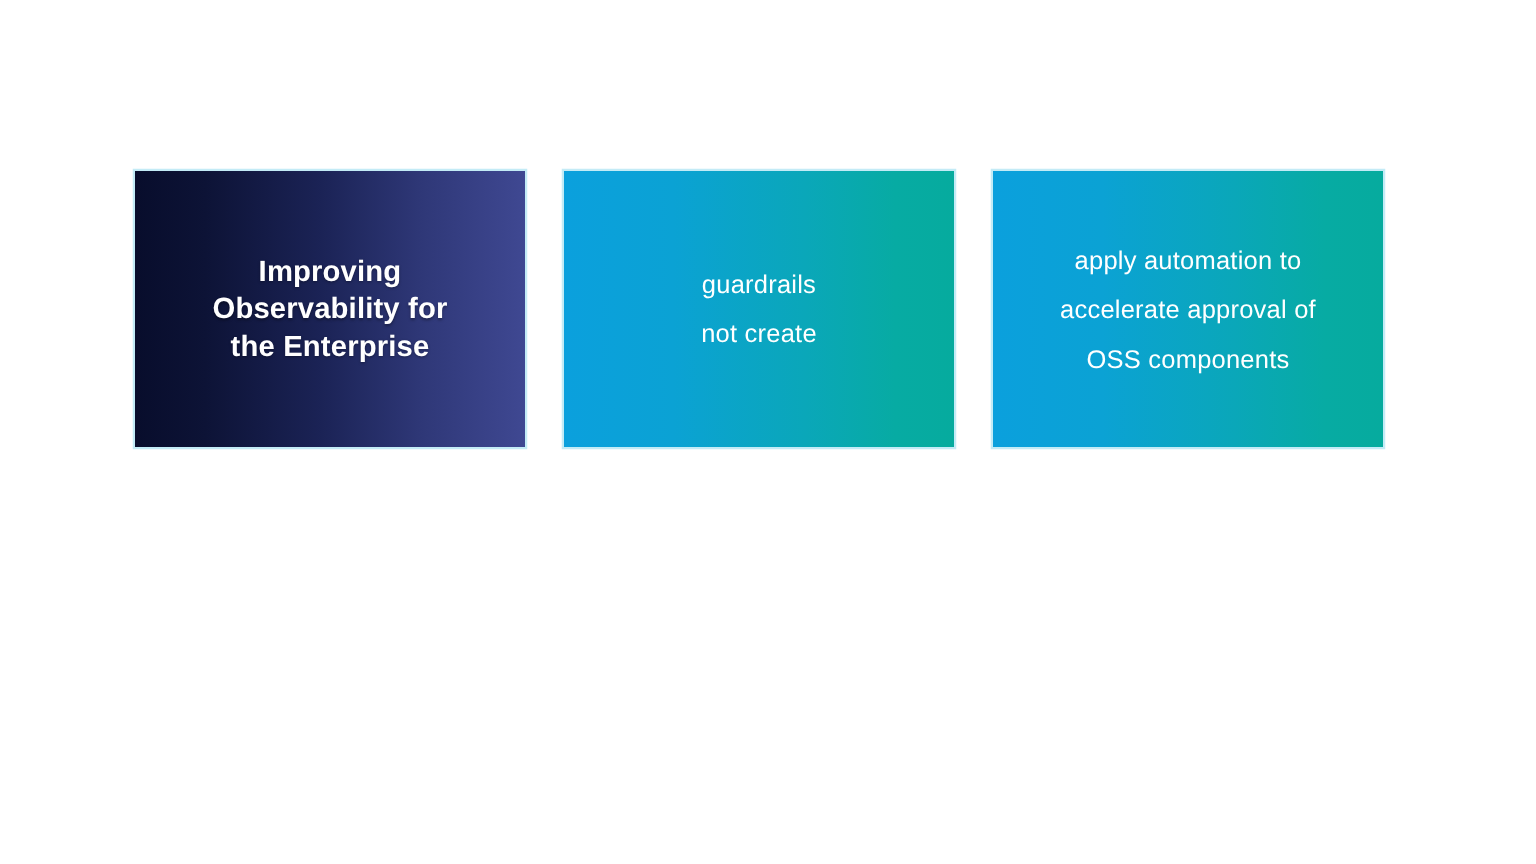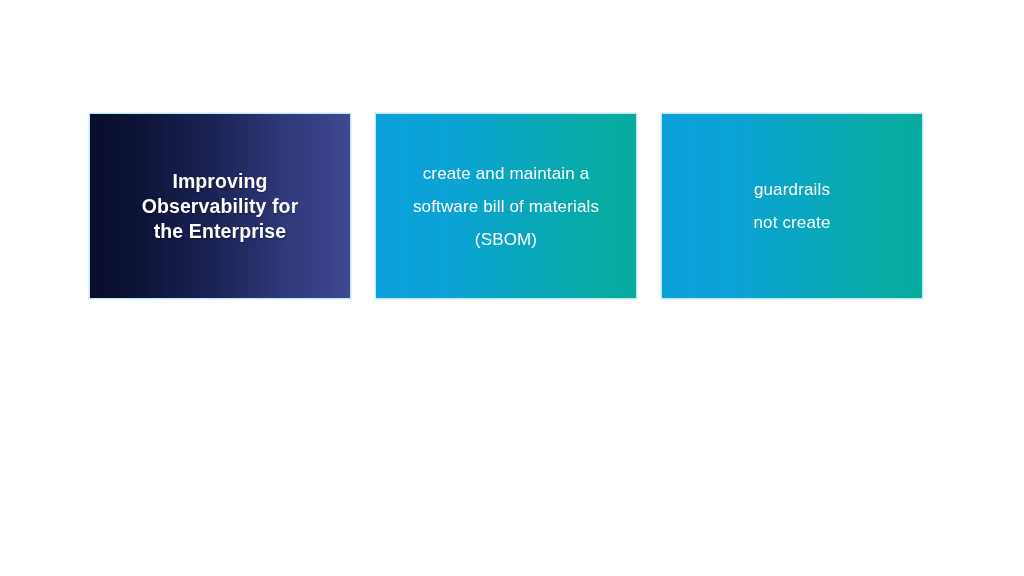--- a/index.html
+++ b/index.html
@@ -82,28 +82,28 @@
 
 <div class="slide">
   <div class="grid">
 
     <div class="card card-title">
       <p class="card-text">Improving
 Observability for
 the Enterprise</p>
     </div>
 
-    <div class="card card-teal">
-      <p class="card-text">create and maintain a
-software bill of materials
-(SBOM)</p>
-    </div>
 
 
     <div class="card card-teal">
       <p class="card-text">guardrails
 not create</p>
     </div>
 
 
+    <div class="card card-teal">
+      <p class="card-text">apply automation to
+accelerate approval of
+OSS components</p>
+    </div>
 
   </div>
 </div>
 
 </body></html>

